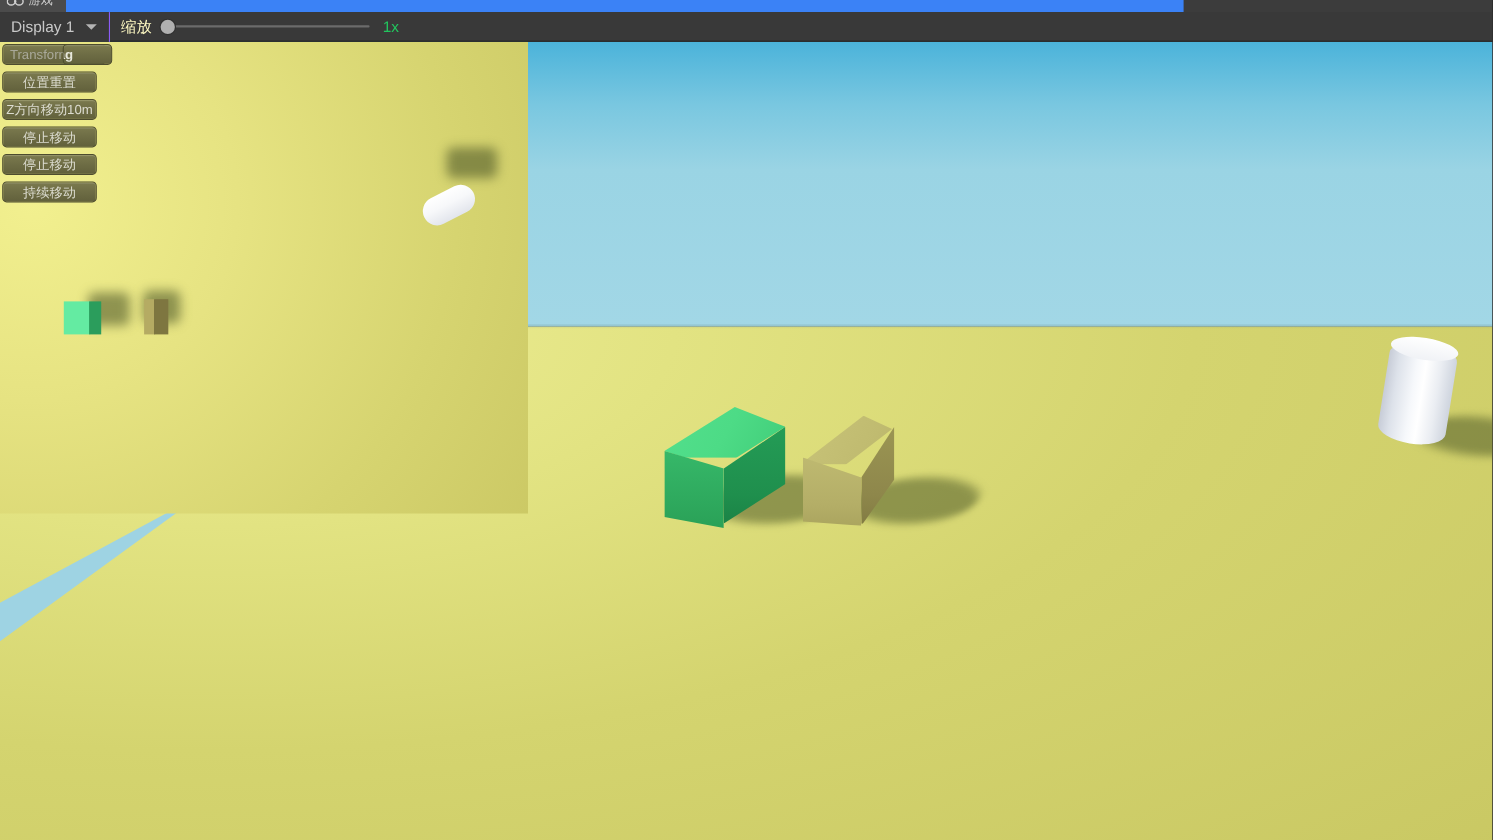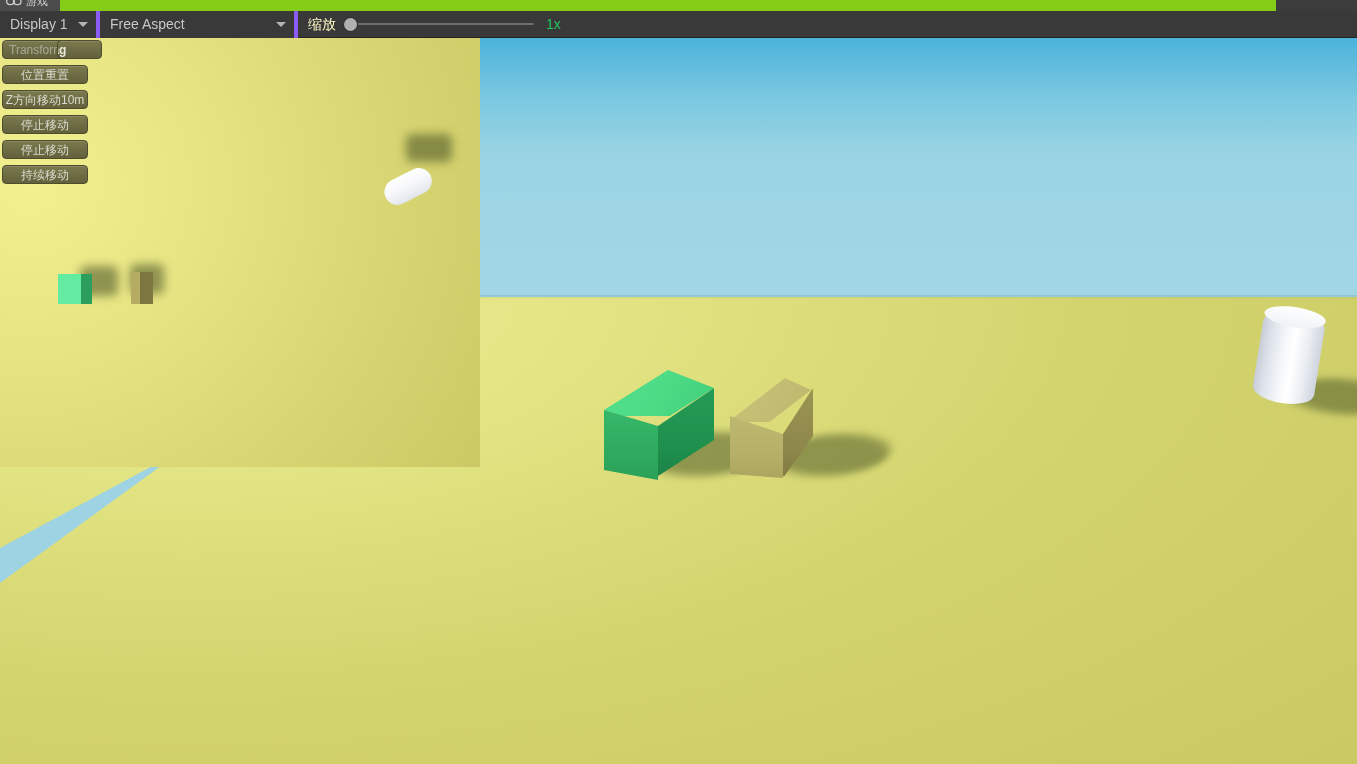--- a/index.html
+++ b/index.html
@@ -20,23 +20,23 @@
     width: 1357px;
     height: 764px;
     overflow: hidden;
     background: #3c3c3c;
   }
 
   
   .tabstrip {
     position: absolute;
     left: 0; top: 0;
-    width: 1276px;
+    width: 1076px;
     height: 11px;
-    background: #84cc16;
+    background: #3b82f6;
     overflow: hidden;
   }
   .tab {
     position: absolute;
     left: 0; top: -8px;
     height: 19px;
     padding: 0 12px 0 6px;
     background: #4b4b4b;
     border-top-left-radius: 3px;
     border-top-right-radius: 3px;
@@ -63,24 +63,23 @@
     height: 27px;
     background: #393939;
     border-bottom: 1px solid #242424;
     display: flex;
     align-items: center;
     box-sizing: border-box;
   }
   .tb-dropdown {
     height: 27px;
     background: #393939;
-    border-right: 4px solid #8b5cf6;
-    display: flex;
-    align-items: center;
-    justify-content: space-between;
+    border-right: 1px solid #8b5cf6;
+    display: flex;
+    align-items: center;
     padding: 0 8px 0 10px;
     box-sizing: border-box;
     cursor: default;
   }
   .tb-dropdown .dd-text {
     color: #c8c8c8;
     font-size: 14px;
     line-height: 14px;
     white-space: nowrap;
   }
@@ -356,24 +355,20 @@
     </div>
   </div>
 
   <div class="toolbar">
 
     <div class="tb-dropdown" id="display-dropdown">
       <span class="dd-text">Display 1</span>
       <span class="caret"></span>
     </div>
 
-    <div class="tb-dropdown" id="aspect-dropdown">
-      <span class="dd-text">Free Aspect</span>
-      <span class="caret"></span>
-    </div>
 
     <div class="zoom-group">
       <span class="zoom-label">缩放</span>
       <div class="slider">
         <div class="slider-track"></div>
         <div class="slider-thumb"></div>
       </div>
       <span class="zoom-value">1x</span>
     </div>
 

